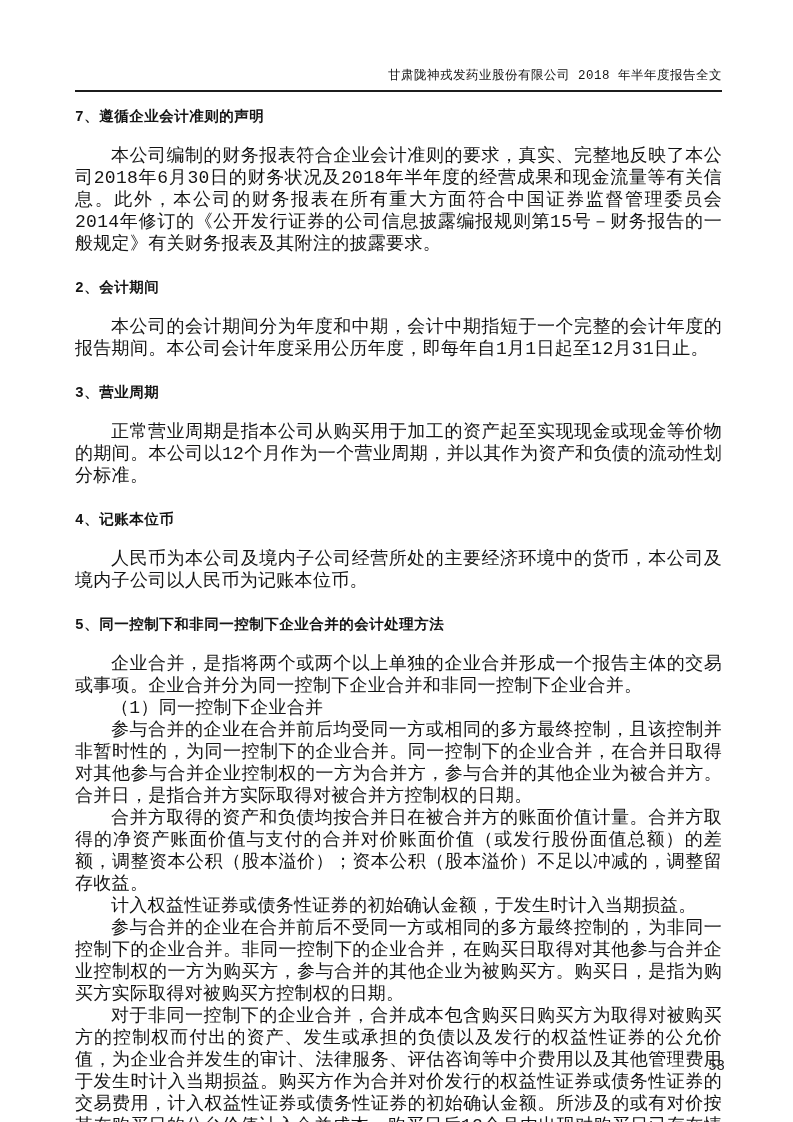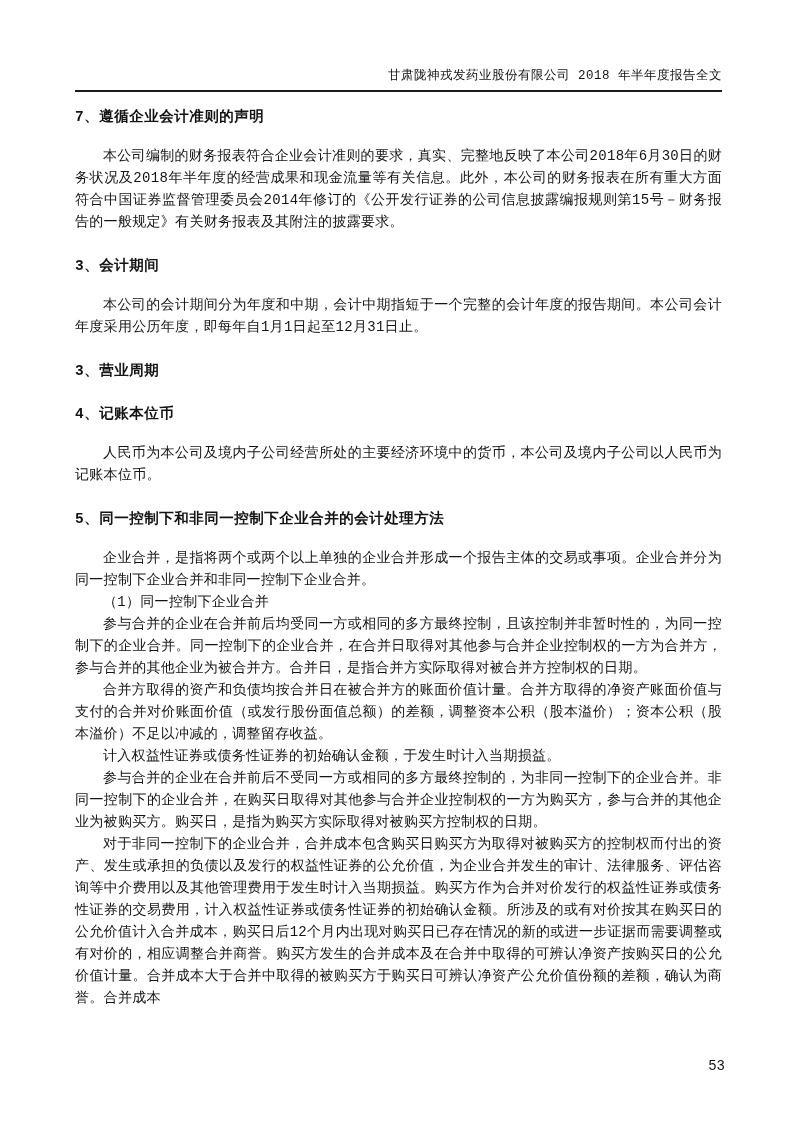--- a/index.html
+++ b/index.html
@@ -35,21 +35,21 @@
     font-size: 14.5px;
     font-weight: bold;
     letter-spacing: 0.5px;
     margin: 24px 0 18px 0;
     line-height: 19px;
   }
   .sec-heading.first {
     margin-top: 16px;
   }
   .para {
-    font-size: 14px;
+    font-size: 18px;
     line-height: 22px;
     text-align: justify;
     text-indent: 2em;
     letter-spacing: 0.3px;
     margin: 0;
   }
   .page-number {
     position: absolute;
     top: 1042px;
     right: 68px;
@@ -61,23 +61,24 @@
 
 <div class="page">
   <div class="header">
     <span>甘肃陇神戎发药业股份有限公司 2018 年半年度报告全文</span>
   </div>
   <hr class="header-rule">
 
   <main id="content">
       <h2 class="sec-heading first">7、遵循企业会计准则的声明</h2>
       <p class="para">本公司编制的财务报表符合企业会计准则的要求，真实、完整地反映了本公司2018年6月30日的财务状况及2018年半年度的经营成果和现金流量等有关信息。此外，本公司的财务报表在所有重大方面符合中国证券监督管理委员会2014年修订的《公开发行证券的公司信息披露编报规则第15号－财务报告的一般规定》有关财务报表及其附注的披露要求。</p>
-      <h2 class="sec-heading">3、会计期间</h2>
+      <h2 class="sec-heading">2、会计期间</h2>
       <p class="para">本公司的会计期间分为年度和中期，会计中期指短于一个完整的会计年度的报告期间。本公司会计年度采用公历年度，即每年自1月1日起至12月31日止。</p>
       <h2 class="sec-heading">3、营业周期</h2>
+      <p class="para">正常营业周期是指本公司从购买用于加工的资产起至实现现金或现金等价物的期间。本公司以12个月作为一个营业周期，并以其作为资产和负债的流动性划分标准。</p>
       <h2 class="sec-heading">4、记账本位币</h2>
       <p class="para">人民币为本公司及境内子公司经营所处的主要经济环境中的货币，本公司及境内子公司以人民币为记账本位币。</p>
       <h2 class="sec-heading">5、同一控制下和非同一控制下企业合并的会计处理方法</h2>
       <p class="para">企业合并，是指将两个或两个以上单独的企业合并形成一个报告主体的交易或事项。企业合并分为同一控制下企业合并和非同一控制下企业合并。</p>
       <p class="para">（1）同一控制下企业合并</p>
       <p class="para">参与合并的企业在合并前后均受同一方或相同的多方最终控制，且该控制并非暂时性的，为同一控制下的企业合并。同一控制下的企业合并，在合并日取得对其他参与合并企业控制权的一方为合并方，参与合并的其他企业为被合并方。合并日，是指合并方实际取得对被合并方控制权的日期。</p>
       <p class="para">合并方取得的资产和负债均按合并日在被合并方的账面价值计量。合并方取得的净资产账面价值与支付的合并对价账面价值（或发行股份面值总额）的差额，调整资本公积（股本溢价）；资本公积（股本溢价）不足以冲减的，调整留存收益。</p>
       <p class="para">计入权益性证券或债务性证券的初始确认金额，于发生时计入当期损益。</p>
       <p class="para">参与合并的企业在合并前后不受同一方或相同的多方最终控制的，为非同一控制下的企业合并。非同一控制下的企业合并，在购买日取得对其他参与合并企业控制权的一方为购买方，参与合并的其他企业为被购买方。购买日，是指为购买方实际取得对被购买方控制权的日期。</p>
       <p class="para">对于非同一控制下的企业合并，合并成本包含购买日购买方为取得对被购买方的控制权而付出的资产、发生或承担的负债以及发行的权益性证券的公允价值，为企业合并发生的审计、法律服务、评估咨询等中介费用以及其他管理费用于发生时计入当期损益。购买方作为合并对价发行的权益性证券或债务性证券的交易费用，计入权益性证券或债务性证券的初始确认金额。所涉及的或有对价按其在购买日的公允价值计入合并成本，购买日后12个月内出现对购买日已存在情况的新的或进一步证据而需要调整或有对价的，相应调整合并商誉。购买方发生的合并成本及在合并中取得的可辨认净资产按购买日的公允价值计量。合并成本大于合并中取得的被购买方于购买日可辨认净资产公允价值份额的差额，确认为商誉。合并成本</p>

